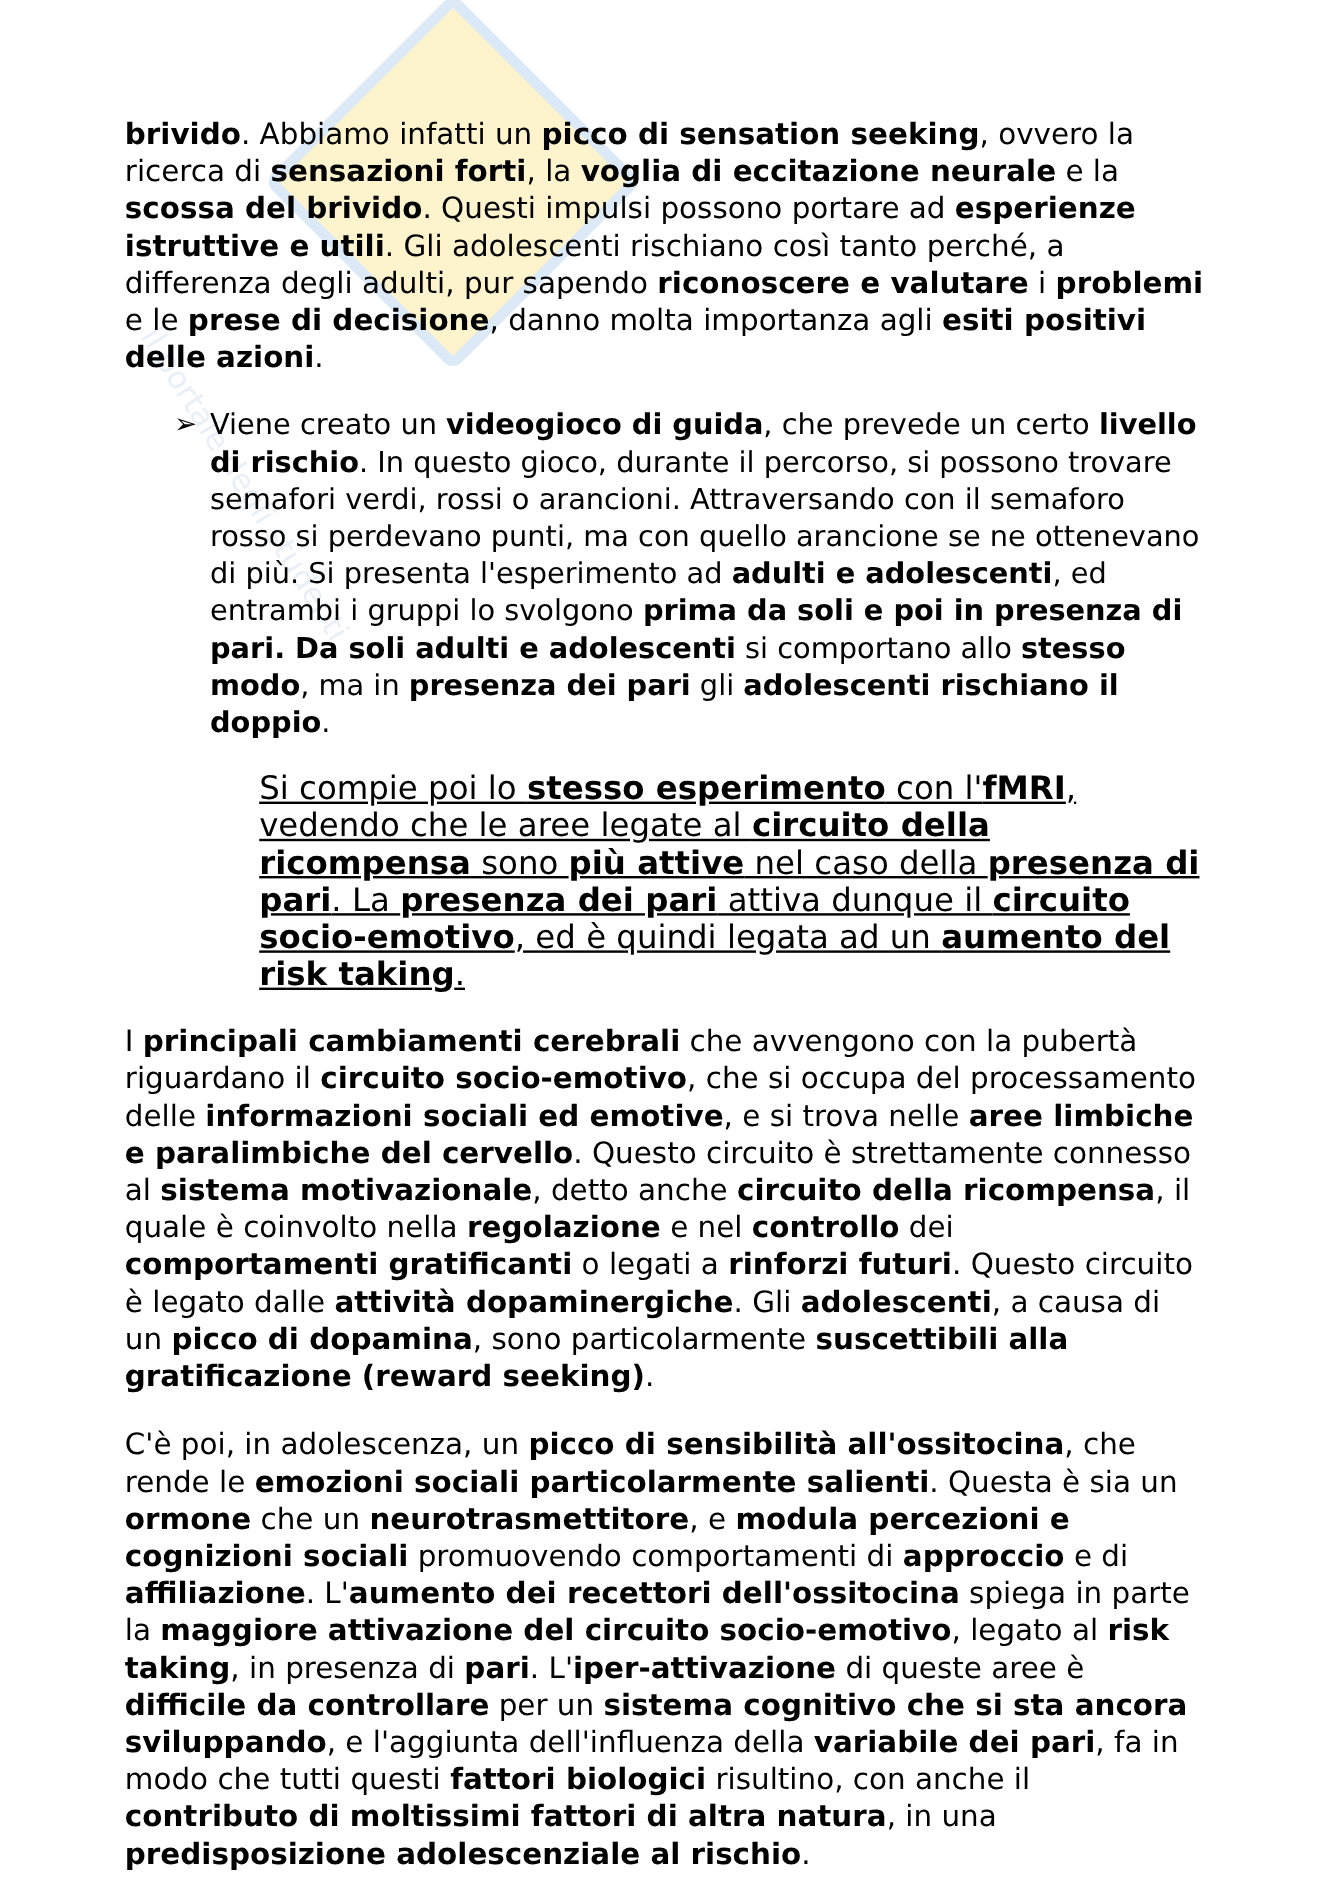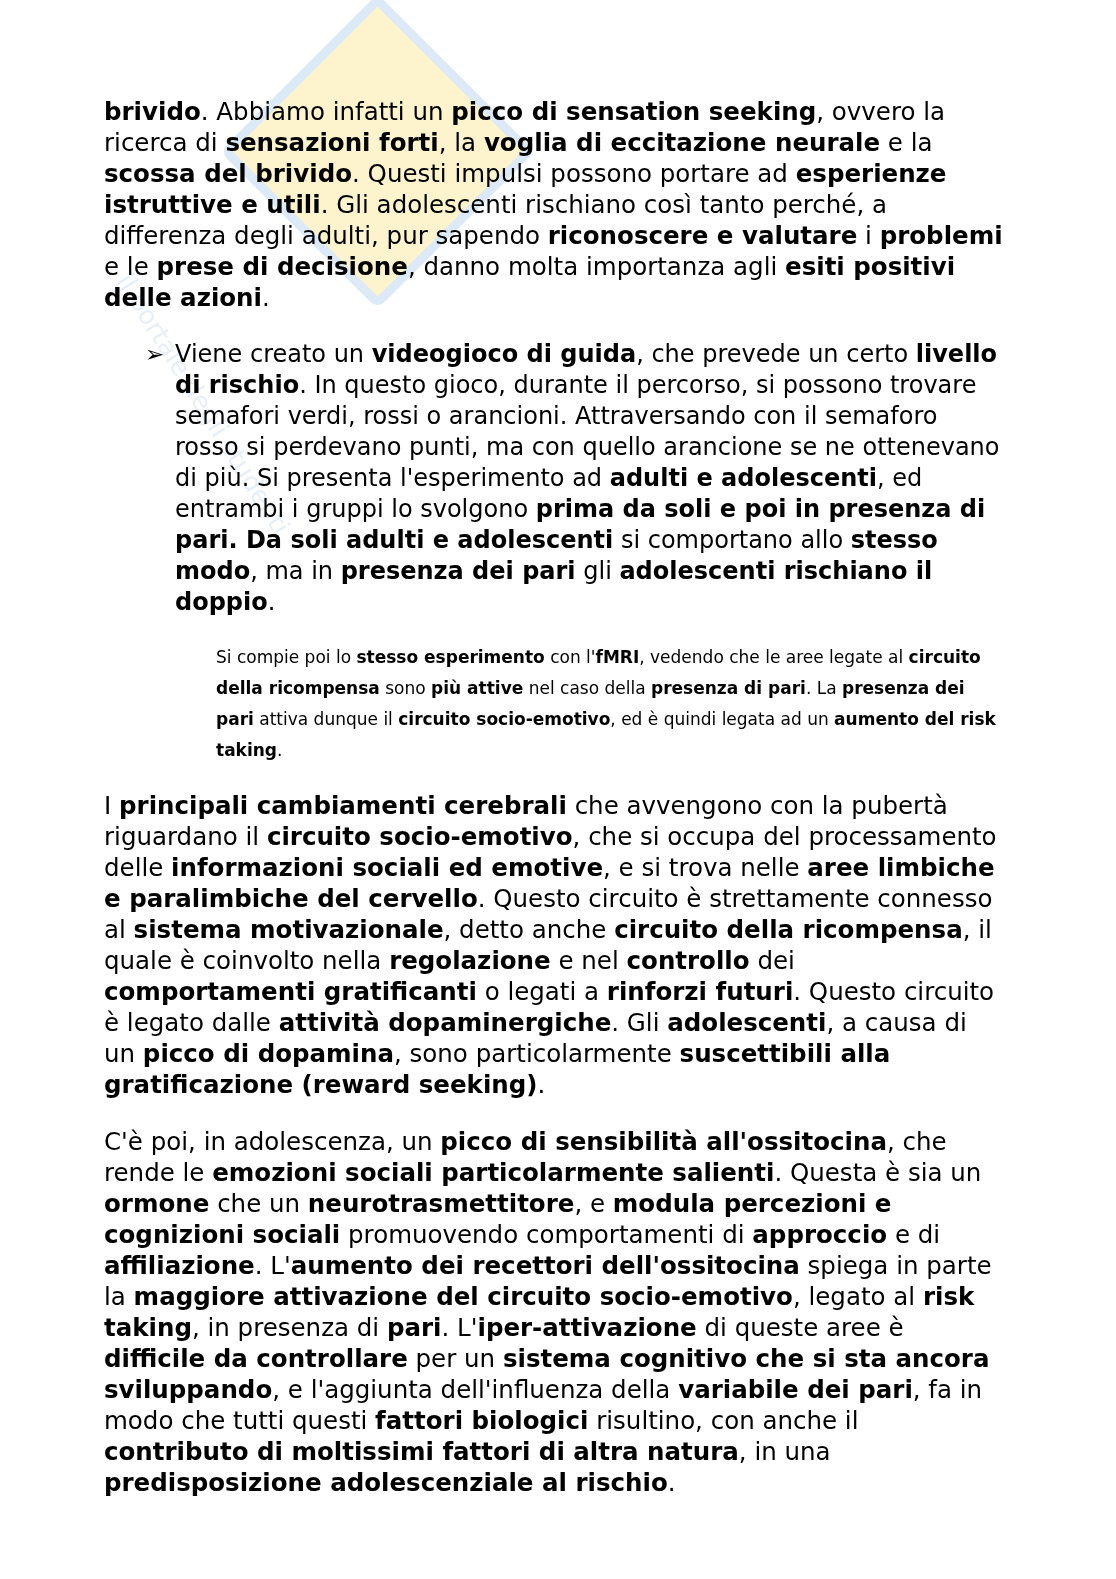--- a/index.html
+++ b/index.html
@@ -110,22 +110,23 @@
     line-height: 31px;
     color: #000;
   }
   .bullet-text {
     font-size: 24px;
     line-height: 31px;
     display: block;
   }
   .sub-para {
     margin: 24px 0 0 71px;    
-    font-size: 17px;
+    font-size: 27px;
     line-height: 31px;
+    text-decoration: underline;
   }
 
   b, strong { font-weight: bold; }
 </style>
 </head>
 <body>
 
 <div id="watermark">
   <div class="wm-logo">
     <div class="wm-diamond"></div>

